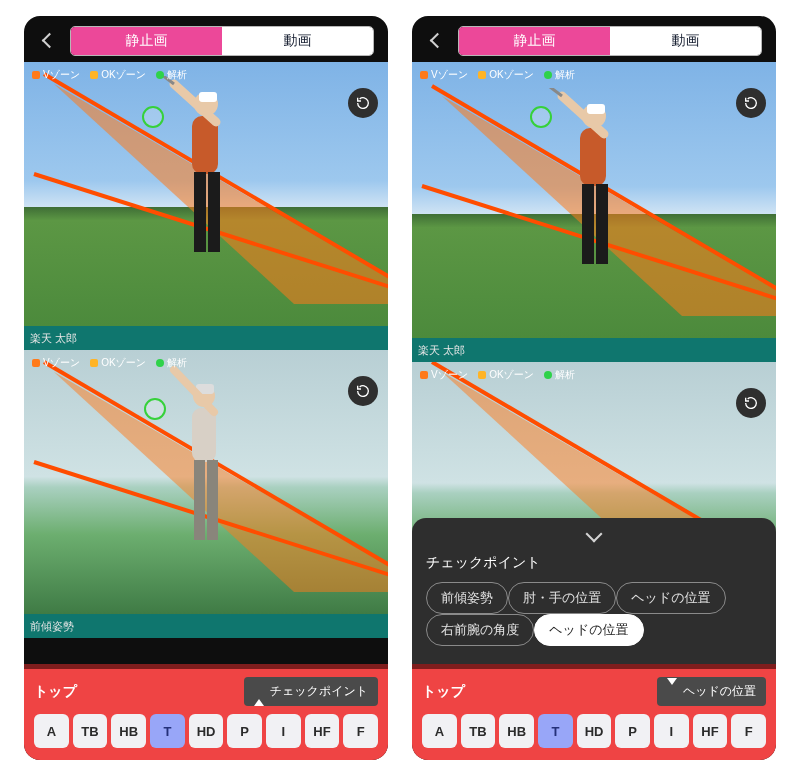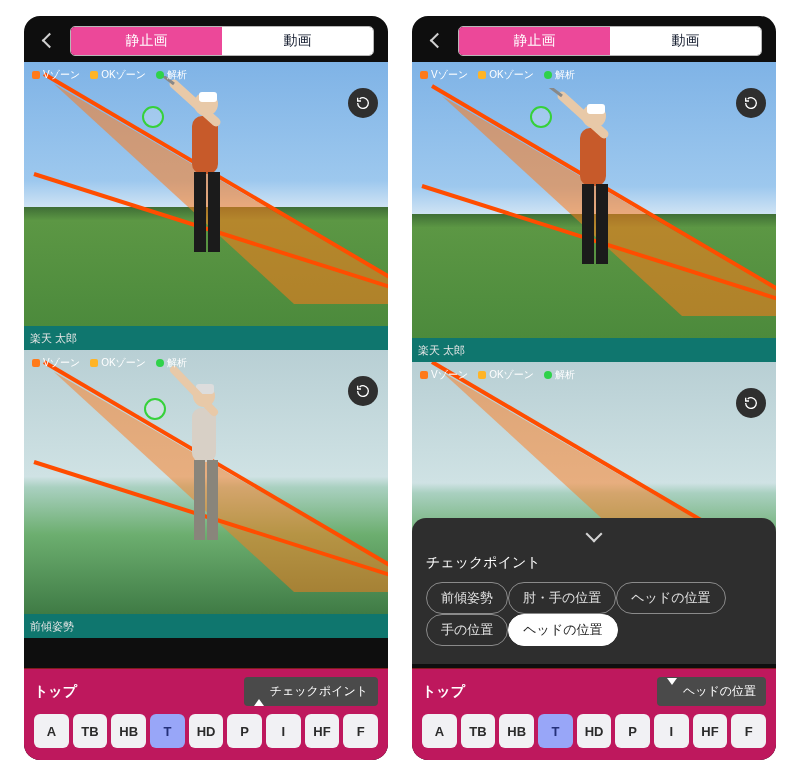--- a/index.html
+++ b/index.html
@@ -24,21 +24,21 @@
   .wedge { position: absolute; left: -30px; bottom: 12px; width: 480px; height: 260px; pointer-events: none; }
   .golfer { position: absolute; left: 120px; bottom: 20px; width: 110px; height: 230px; pointer-events: none; }
   .head-circle { position: absolute; width: 22px; height: 22px; border: 2px solid #36d13a; border-radius: 50%; background: rgba(255,255,255,.2); }
   .legend { position: absolute; top: 6px; left: 8px; display: flex; gap: 10px; font-size: 10px; align-items: center; color: #fff; }
   .lg-dot { width: 8px; height: 8px; border-radius: 2px; display: inline-block; margin-right: 3px; vertical-align: middle; }
   .lg-dot.round { border-radius: 50%; }
   .caption { position: absolute; left: 6px; bottom: 4px; font-size: 11px; color: #e6e6e6; }
   .refresh-btn { position: absolute; right: 10px; top: 26px; width: 30px; height: 30px; border-radius: 50%; background: #2f2f2f; display: flex; align-items: center; justify-content: center; cursor: pointer; }
   .refresh-ico { width: 16px; height: 16px; }
   
-  .footer { background: #be185d; padding: 8px 10px 12px; border-top: 1px solid #7f1d1d; }
+  .footer { background: #ef4444; padding: 8px 10px 12px; border-top: 5px solid #7f1d1d; }
   .footer-row1 { display: flex; justify-content: space-between; align-items: center; margin-bottom: 8px; }
   .footer-title { font-size: 14px; font-weight: 600; color: #fff; }
   .cp-btn { background: #4a4a4a; color: #fff; border-radius: 4px; font-size: 12px; padding: 6px 10px; display: flex; align-items: center; gap: 6px; cursor: pointer; }
   .tri-up::before   { content: ""; border-left: 5px solid transparent; border-right: 5px solid transparent; border-bottom: 7px solid #fff; }
   .tri-down::before { content: ""; border-left: 5px solid transparent; border-right: 5px solid transparent; border-top: 7px solid #fff; }
   .phase-row { display: flex; gap: 4px; }
   .phase { flex: 1 1 0; min-width: 0; height: 34px; border-radius: 6px; background: #f1f1f4; color: #2b2b2b; font-size: 13px; font-weight: 600; display: flex; align-items: center; justify-content: center; cursor: pointer; }
   .phase.active { background: #98a6f8; color: #243079; }
   
   .drawer { position: absolute; left: 0; right: 0; bottom: 96px; background: #2e2e2e; border-top-left-radius: 14px; border-top-right-radius: 14px; padding: 10px 14px 18px; }
@@ -220,21 +220,21 @@
 
     <div class="drawer">
       <div class="drawer-handle">
           <span class="chev-down"></span>
         </div>
       <div class="drawer-title">チェックポイント</div>
       <div class="chip-row">
           <div class="chip">前傾姿勢</div>
           <div class="chip">肘・手の位置</div>
           <div class="chip">ヘッドの位置</div>
-          <div class="chip">手の位置</div>
+          <div class="chip">右前腕の角度</div>
           <div class="chip sel">ヘッドの位置</div>
         </div>
     </div>
 
     <div class="footer">
       <div class="footer-row1">
         <div class="footer-title">トップ</div>
         <div class="cp-btn">
           <span class="tri-down"></span>
           <span>ヘッドの位置</span>

